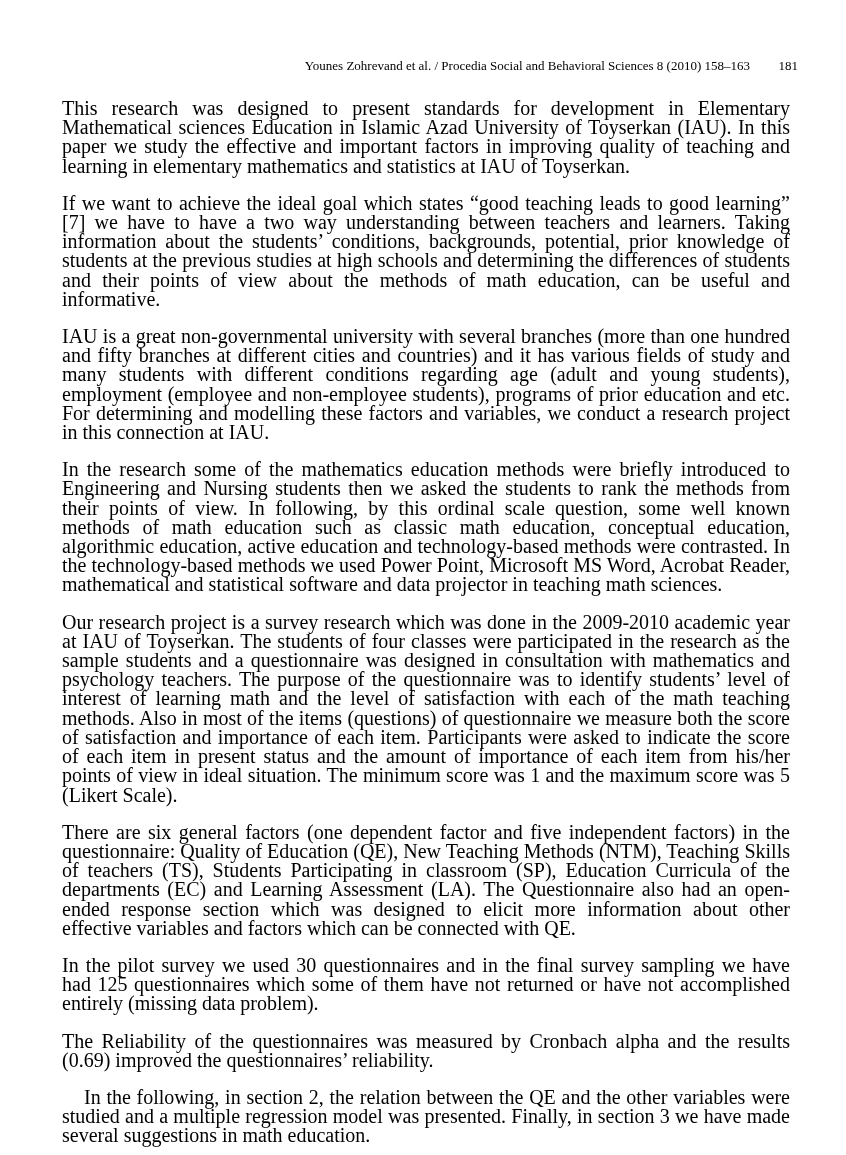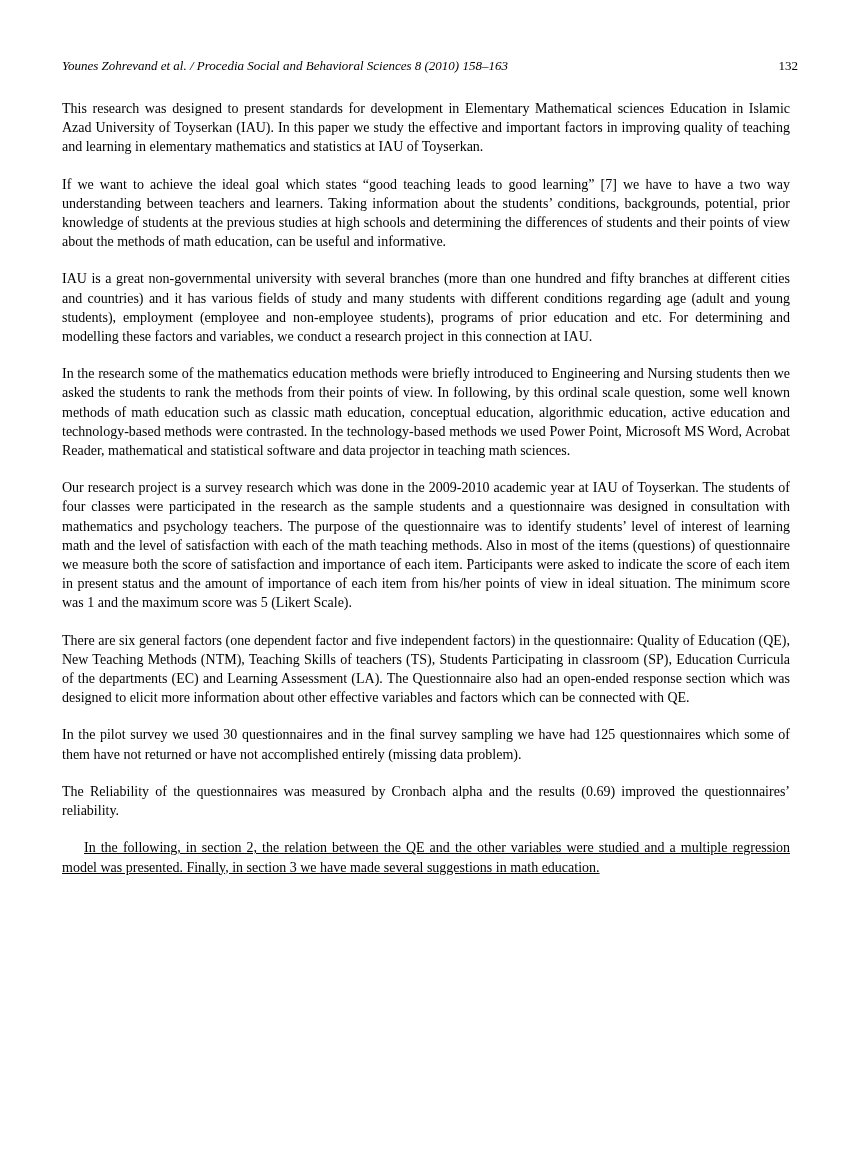--- a/index.html
+++ b/index.html
@@ -19,58 +19,56 @@
     position: absolute;
     top: 57px;
     left: 62px;
     right: 48px;
     height: 18px;
   }
   .citation {
     position: absolute;
     left: 0;
     right: 48px;
-    text-align: left;
-    font-style: italic;
+    text-align: right;
     font-size: 13px;
     line-height: 18px;
     white-space: nowrap;
   }
   .page-number {
     position: absolute;
     right: 0;
     top: 0;
     font-size: 13px;
     line-height: 18px;
     font-style: normal;
   }
   .content {
     position: absolute;
     top: 99px;
     left: 62px;
     right: 56px;
   }
   .content p {
     margin: 0 0 18px 0;
-    font-size: 14px;
+    font-size: 20px;
     line-height: 19.2px;
     text-align: justify;
     text-justify: inter-word;
   }
   .content p.indented {
     text-indent: 22px;
-    text-decoration: underline;
   }
 </style>
 </head>
 <body>
 
 <div class="running-header">
   <div class="citation">Younes Zohrevand et al. / Procedia Social and Behavioral Sciences 8 (2010) 158–163</div>
-  <div class="page-number">132</div>
+  <div class="page-number">181</div>
 </div>
 
 <div class="content">
   <p>This research was designed to present standards for development in Elementary Mathematical sciences Education in Islamic Azad University of Toyserkan (IAU). In this paper we study the effective and important factors in improving quality of teaching and learning in elementary mathematics and statistics at IAU of Toyserkan.</p>
   <p>If we want to achieve the ideal goal which  states “good teaching leads to good learning” [7] we have to have a two way understanding between teachers and learners. Taking information about the students’ conditions, backgrounds, potential, prior knowledge of students at the previous studies at high schools and determining the differences of students and their points of view about the methods of math education, can be useful and informative.</p>
   <p>IAU is a great non-governmental university with several branches (more than one hundred and fifty branches at different cities and countries) and it has various fields of study and many students with different conditions regarding age (adult and young students), employment (employee and non-employee students), programs of prior education and etc. For determining and modelling these factors and variables, we conduct a research project in this connection at IAU.</p>
   <p>In the research some of the mathematics education methods were briefly introduced to Engineering and Nursing students then we asked the students to rank the methods from their points of view. In following, by this ordinal scale question, some well known methods of math education such as classic math education, conceptual education, algorithmic education, active education and technology-based methods were contrasted. In the technology-based methods we used Power Point, Microsoft MS Word, Acrobat Reader, mathematical and statistical software and data projector in teaching math sciences.</p>
   <p>Our research project is a survey research which was done in the 2009-2010 academic year at IAU of Toyserkan. The students of four classes were participated in the research as the sample students and a questionnaire was designed in consultation with mathematics and psychology teachers. The purpose of the questionnaire was to identify students’ level of interest of learning math and the level of satisfaction with each of the math teaching methods. Also in most of the items (questions) of questionnaire we measure both the score of satisfaction and importance of each item. Participants were asked to indicate the score of each item in present status and the amount of importance of each item from his/her points of view in ideal situation. The minimum score was 1 and the maximum score was 5 (Likert Scale).</p>
   <p>There are six general factors (one dependent factor and five independent factors) in the questionnaire: Quality of Education (QE), New Teaching Methods (NTM), Teaching Skills of teachers (TS), Students Participating in classroom (SP), Education Curricula of the departments (EC) and Learning Assessment (LA). The Questionnaire also had an open-ended response section which was designed to elicit more information about other effective variables and factors which can be connected with QE.</p>
   <p>In the pilot survey we used 30 questionnaires and in the final survey sampling we have had 125 questionnaires which some of them have not returned or have not accomplished entirely (missing data problem).</p>

